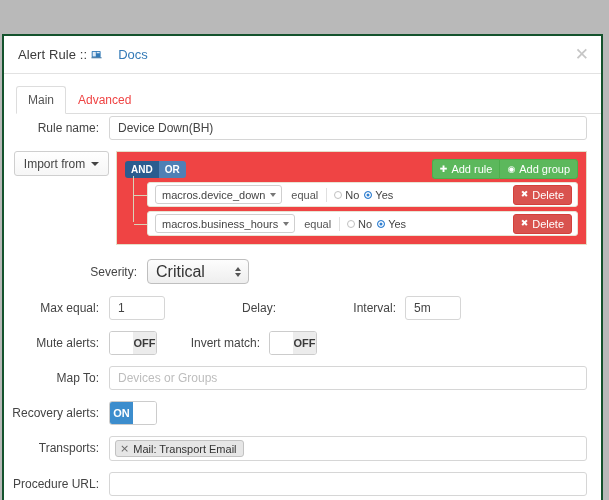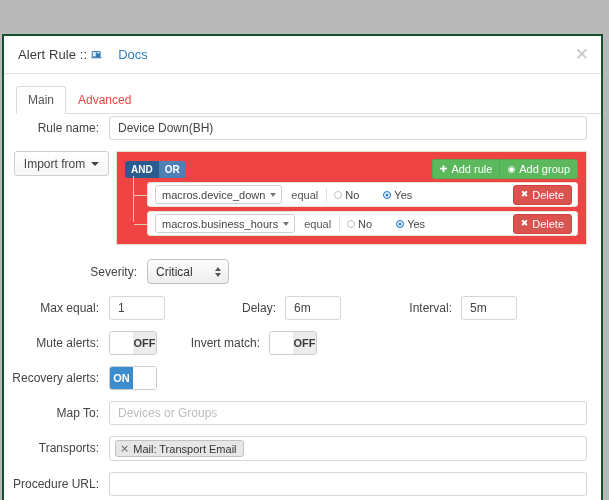--- a/index.html
+++ b/index.html
@@ -269,21 +269,21 @@
     color: #555;
     margin-left: 9px;
     margin-right: 8px;
   }
   .vdivider {
     width: 1px;
     height: 14px;
     background: #e0e0e0;
     margin-right: 7px;
   }
-  .radio-set { display: flex; align-items: center; gap: 24px; }
+  .radio-set { display: flex; align-items: center; gap: 5px; }
   .radio-opt { display: flex; align-items: center; gap: 3px; font-size: 11px; color: #444; cursor: pointer; }
   .radio {
     width: 8px; height: 8px;
     border-radius: 50%;
     border: 1px solid #c0c0c0;
     background: #fff;
     box-sizing: border-box;
   }
   .radio.checked {
     background: #2f7fd1;
@@ -301,26 +301,26 @@
     border-radius: 3px;
     cursor: pointer;
     display: flex;
     align-items: center;
     gap: 4px;
     font-family: "Liberation Sans", sans-serif;
   }
 
   
   .severity-select {
-    width: 82px;
+    width: 102px;
     height: 25px;
     border: 1px solid #bfbfbf;
     border-radius: 4px;
     background: linear-gradient(#fdfdfd, #eeeeee);
-    font-size: 12px;
+    font-size: 16px;
     color: #333;
     padding: 0 8px;
     display: flex;
     align-items: center;
     cursor: pointer;
     box-sizing: border-box;
     position: relative;
   }
   .spin {
     position: absolute;
@@ -543,21 +543,20 @@
             </span>
         </div>
       </div>
     </div>
 
     <div class="form-row">
       <div class="f-label">Max equal:</div>
       <div class="f-control inline-grid">
         <input class="txt-input small" type="text" value="1" style="">
         <span class="inline-lab" style="width:120px;">Delay:</span>
-        <input class="txt-input small" type="text" value="6m" style="">
         <span class="inline-lab" style="width:120px;">Interval:</span>
         <input class="txt-input small" type="text" value="5m" style="">
       </div>
     </div>
 
     <div class="form-row">
       <div class="f-label">Mute alerts:</div>
       <div class="f-control inline-grid">
         <div class="toggle off">
           <span class="half left"></span>
@@ -565,33 +564,33 @@
         </div>
         <span class="inline-lab" style="width:112px;">Invert match:</span>
         <div class="toggle off">
           <span class="half left"></span>
           <span class="half right">OFF</span>
         </div>
       </div>
     </div>
 
     <div class="form-row">
+      <div class="f-label">Map To:</div>
+      <div class="f-control">
+        <input class="txt-input wide" type="text" placeholder="Devices or Groups" style="">
+      </div>
+    </div>
+
+    <div class="form-row">
       <div class="f-label">Recovery alerts:</div>
       <div class="f-control">
         <div class="toggle on">
           <span class="half left">ON</span>
           <span class="half right"></span>
         </div>
-      </div>
-    </div>
-
-    <div class="form-row">
-      <div class="f-label">Map To:</div>
-      <div class="f-control">
-        <input class="txt-input wide" type="text" placeholder="Devices or Groups" style="">
       </div>
     </div>
 
     <div class="form-row">
       <div class="f-label">Transports:</div>
       <div class="f-control">
         <div class="tag-input">
           <span class="tag">
             <span class="x">×</span>
             <span>Mail: Transport Email</span>

